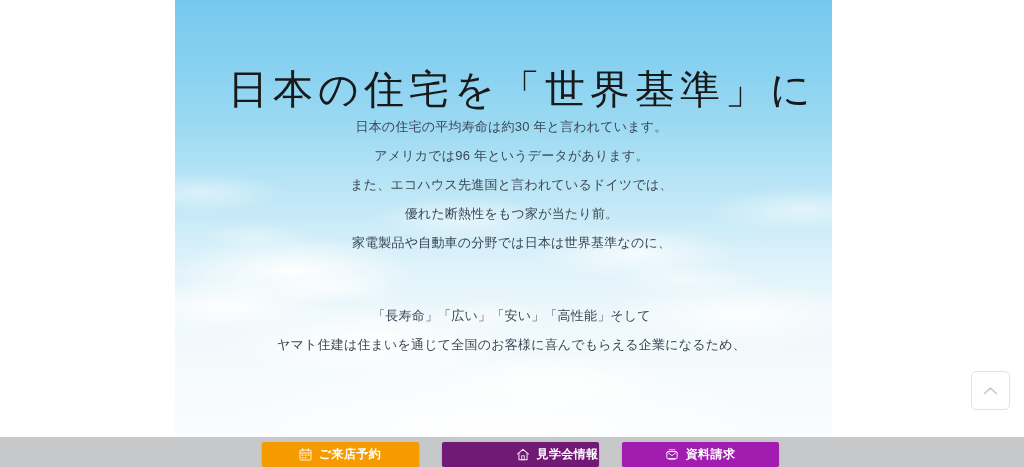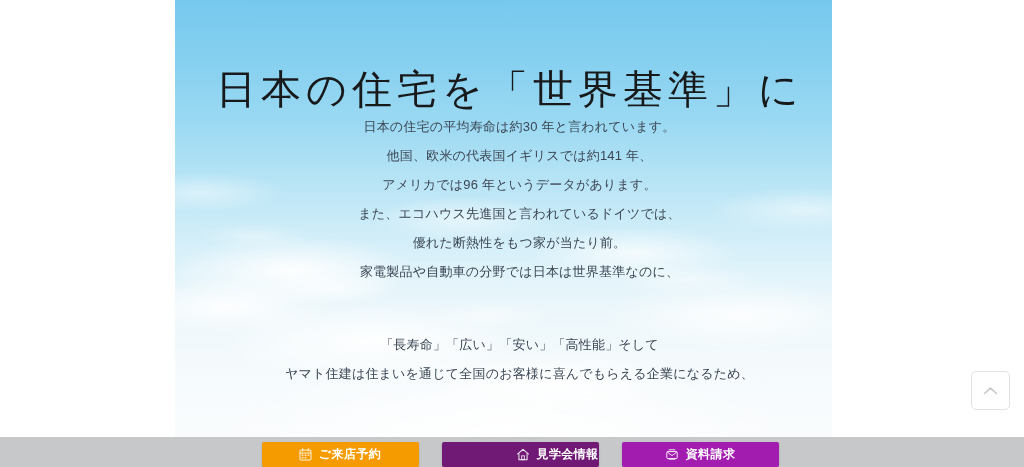--- a/index.html
+++ b/index.html
@@ -72,38 +72,38 @@
     position: relative;
     z-index: 3;
     width: 100%;
     height: 100%;
   }
 
   
   .hero-title {
     position: absolute;
     top: 37px;
-    left: 4px;
+    left: 16px;
     width: 100%;
     text-align: center;
     font-family: "Liberation Serif", "DejaVu Serif", serif;
     font-size: 40px;
     line-height: 52px;
     letter-spacing: 5px;
     color: #17191b;
     font-weight: 400;
     white-space: nowrap;
     text-indent: 5px;
   }
 
   
   .hero-body {
     position: absolute;
     top: 112px;
-    left: 16px;
+    left: 8px;
     width: 100%;
     text-align: center;
     color: #3b4654;
     font-size: 13px;
     line-height: 29px;
     letter-spacing: 0.2px;
   }
   .hero-body p {
     margin: 0;
     white-space: nowrap;
@@ -194,21 +194,20 @@
 
 <div id="page">
 
   <div class="hero">
     <div class="hero-inner">
 
       <h1 class="hero-title">日本の住宅を「世界基準」に</h1>
 
       <div class="hero-body">
         <p>日本の住宅の平均寿命は約30 年と言われています。</p>
-        <p>他国、欧米の代表国イギリスでは約141 年、</p>
         <p>アメリカでは96 年というデータがあります。</p>
         <p>また、エコハウス先進国と言われているドイツでは、</p>
         <p>優れた断熱性をもつ家が当たり前。</p>
         <p>家電製品や自動車の分野では日本は世界基準なのに、</p>
 
         <div class="para-gap"></div>
 
         <p>「長寿命」「広い」「安い」「高性能」そして</p>
         <p>ヤマト住建は住まいを通じて全国のお客様に喜んでもらえる企業になるため、</p>
 

